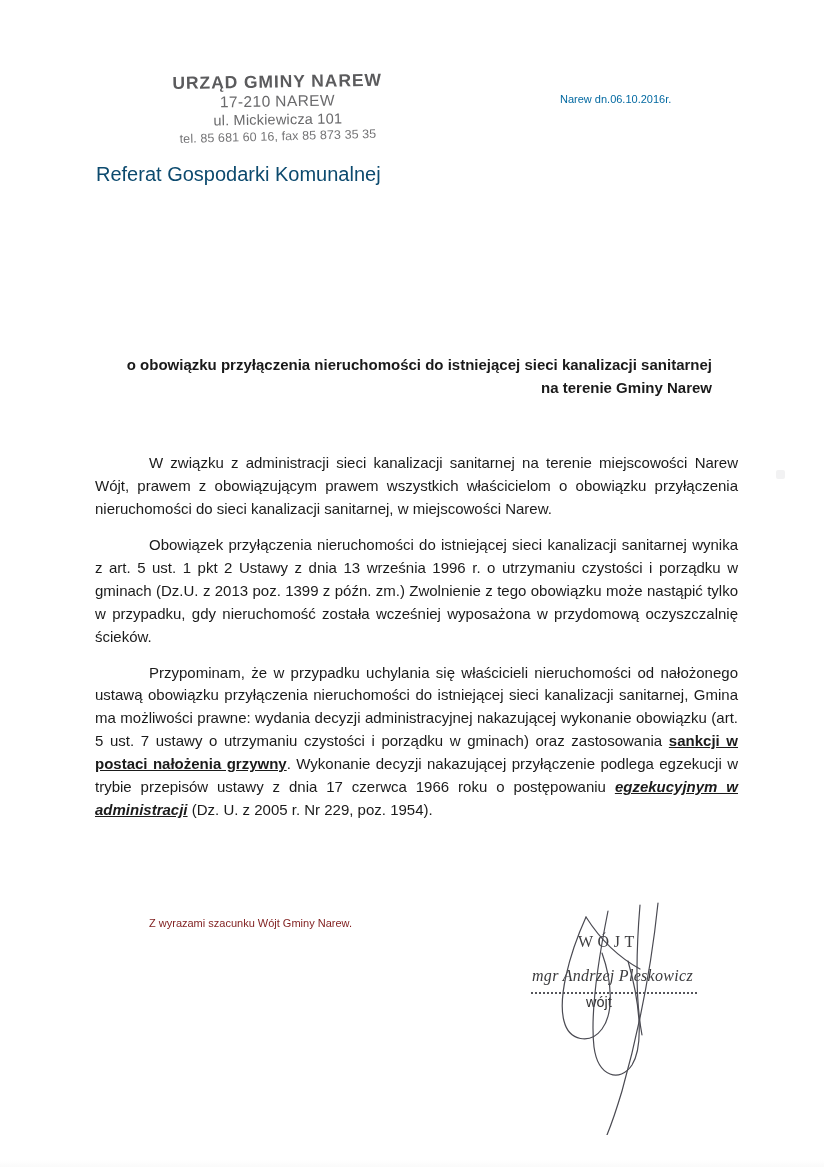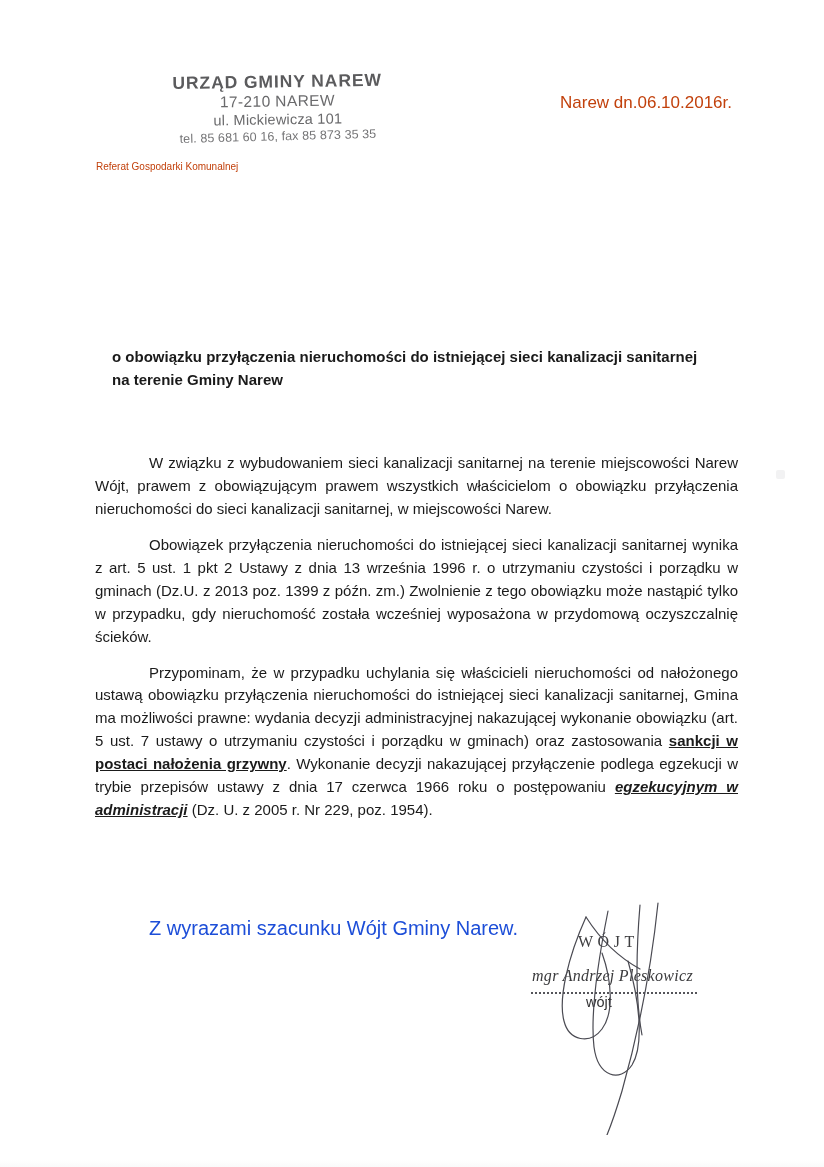--- a/index.html
+++ b/index.html
@@ -52,52 +52,52 @@
     letter-spacing: 0.1px;
     color: #757577;
     transform: rotate(-0.6deg);
   }
 
   
   .date-line {
     position: absolute;
     left: 560px;
     top: 93px;
-    font-size: 17px;
-    color: #c2410c;
+    font-size: 11px;
+    color: #0369a1;
     white-space: nowrap;
   }
 
   
   .dept-block {
     position: absolute;
     left: 96px;
     top: 160px;
-    font-size: 10px;
+    font-size: 20px;
     line-height: 1.42;
-    color: #c2410c;
+    color: #0c4a6e;
   }
 
   
   .doc-title {
     position: absolute;
     left: 0;
     top: 318px;
     width: 824px;
     text-align: center;
     font-size: 17.5px;
     font-weight: bold;
     letter-spacing: 0.2px;
   }
   .doc-subtitle {
     position: absolute;
     left: 112px;
-    top: 345px;
+    top: 353px;
     width: 600px;
-    text-align: left;
+    text-align: right;
     font-size: 15px;
     font-weight: bold;
     line-height: 1.55;
   }
 
   
   .body-text {
     position: absolute;
     left: 95px;
     top: 452px;
@@ -110,23 +110,23 @@
   .body-text p {
     margin: 0 0 13px 0;
     text-indent: 54px;
   }
   .body-text p.last-para { margin-bottom: 0; }
   .closing {
     position: absolute;
     left: 95px;
     top: 917px;
     width: 643px;
-    font-size: 20px;
+    font-size: 11px;
     text-indent: 54px;
-    color: #1d4ed8;
+    color: #7f1d1d;
   }
   b { font-weight: normal; }
   .u-bold { font-weight: bold; text-decoration: underline; }
   .u-bold-ital { font-weight: bold; font-style: italic; text-decoration: underline; }
 
   
   .sig-area {
     position: absolute;
     left: 500px;
     top: 905px;
@@ -220,21 +220,21 @@
   <div class="date-line">Narew dn.06.10.2016r.</div>
 
   <div class="dept-block">
     <div>Referat Gospodarki Komunalnej</div>
   </div>
 
   <div class="doc-subtitle">o obowiązku przyłączenia nieruchomości do istniejącej sieci kanalizacji sanitarnej na terenie Gminy Narew</div>
 
   <div class="body-text">
 
-    <p><span>W związku z wybudowaniem sieci kanalizacji sanitarnej na terenie miejscowości </span><b>Narew</b><span> Wójt, prawem z obowiązującym prawem </span><b>wszystkich właścicielom</b><span> o </span><b>obowiązku</b><span> przyłączenia nieruchomości do sieci kanalizacji sanitarnej, w miejscowości Narew.</span></p>
+    <p><span>W związku z administracji sieci kanalizacji sanitarnej na terenie miejscowości </span><b>Narew</b><span> Wójt, prawem z obowiązującym prawem </span><b>wszystkich właścicielom</b><span> o </span><b>obowiązku</b><span> przyłączenia nieruchomości do sieci kanalizacji sanitarnej, w miejscowości Narew.</span></p>
 
     <p>Obowiązek przyłączenia nieruchomości do istniejącej sieci kanalizacji sanitarnej wynika z art. 5 ust. 1 pkt 2 Ustawy z dnia 13 września 1996 r. o utrzymaniu czystości i porządku w gminach (Dz.U. z 2013 poz. 1399 z późn. zm.) Zwolnienie z tego obowiązku może nastąpić tylko w przypadku, gdy nieruchomość została wcześniej wyposażona w przydomową oczyszczalnię ścieków.</p>
 
     <p><span>Przypominam, że w przypadku uchylania się właścicieli nieruchomości od nałożonego ustawą obowiązku przyłączenia nieruchomości do istniejącej sieci kanalizacji sanitarnej, Gmina ma możliwości prawne: wydania decyzji administracyjnej nakazującej wykonanie obowiązku (art. 5 ust. 7 ustawy o utrzymaniu czystości i porządku w gminach) oraz zastosowania </span><span class="u-bold">sankcji w postaci nałożenia grzywny</span><span>. Wykonanie decyzji nakazującej przyłączenie podlega egzekucji w trybie przepisów ustawy z dnia 17 czerwca 1966 roku o postępowaniu </span><span class="u-bold-ital">egzekucyjnym w administracji</span><span> (Dz. U. z 2005 r. Nr 229, poz. 1954).</span></p>
 
 
   </div>
 
   <div class="closing">Z wyrazami szacunku Wójt Gminy Narew.</div>
 

